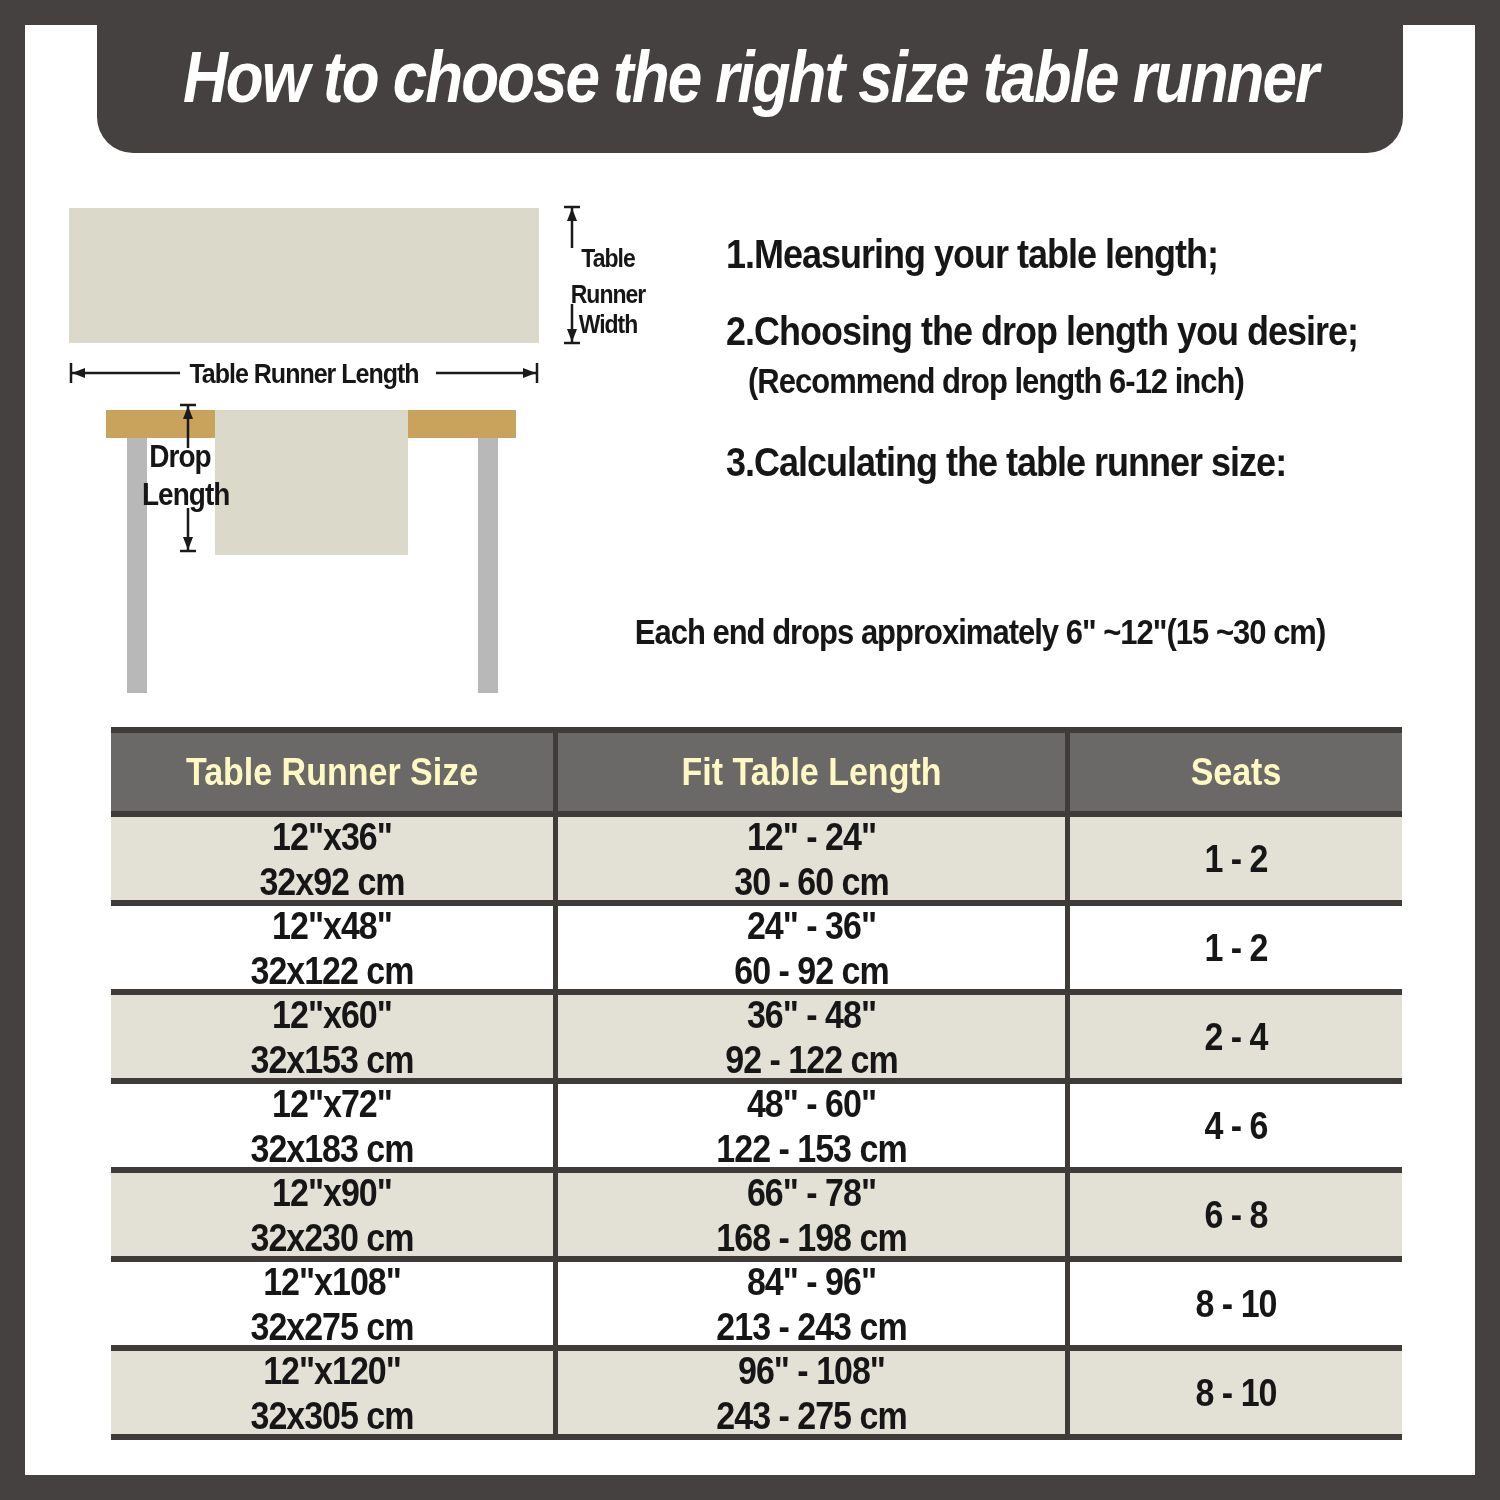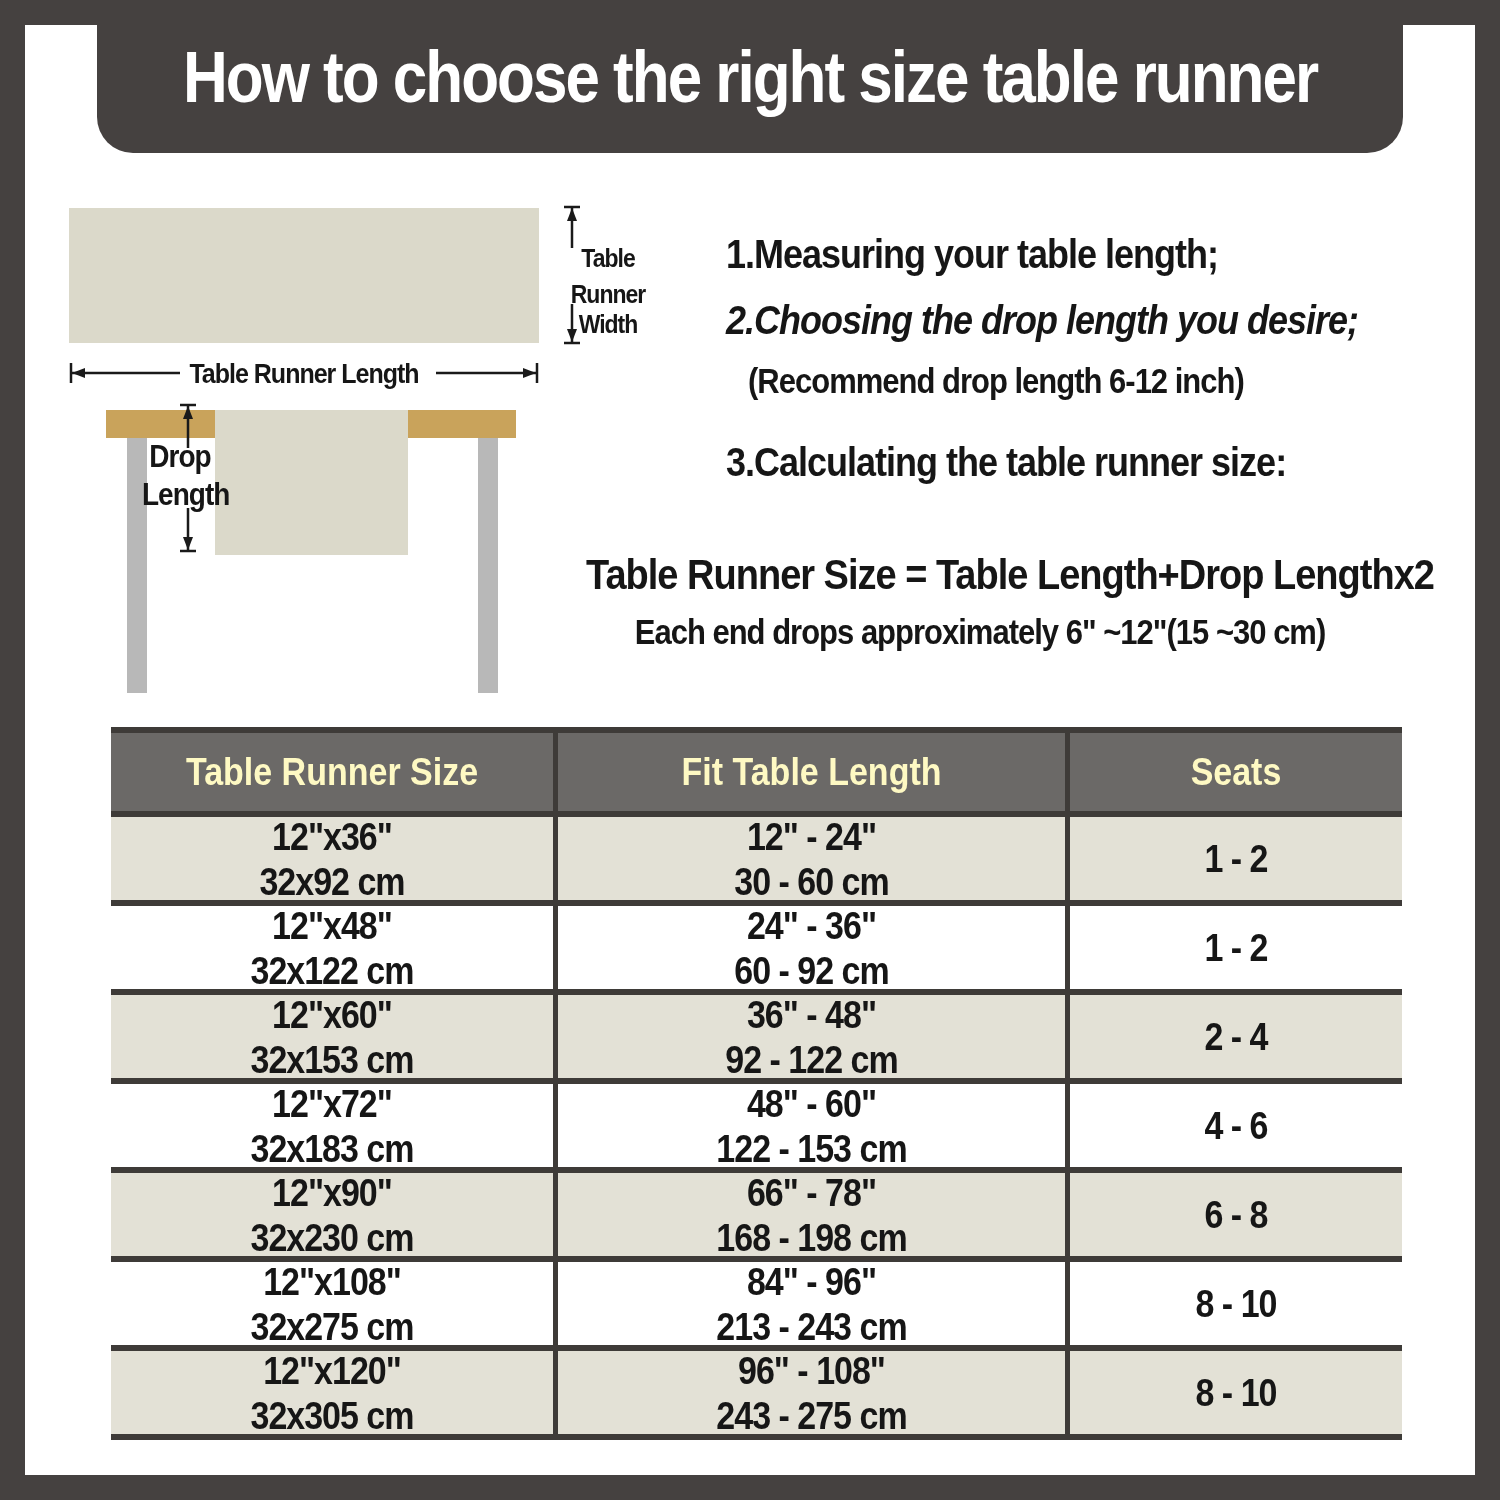--- a/index.html
+++ b/index.html
@@ -8,21 +8,21 @@
   }
   html,body{margin:0;padding:0;}
   body{background:#ffffff;font-family:"Liberation Sans",sans-serif;color:var(--text);}
   .canvas{position:relative;width:1500px;height:1500px;background:#ffffff;overflow:hidden;}
 
   
   .frame{position:absolute;inset:0;border:25px solid var(--dark);pointer-events:none;z-index:5;}
 
   
   .band{position:absolute;left:97px;top:0;width:1306px;height:153px;background:var(--dark);
-        border-radius:0 0 36px 36px;display:flex;align-items:center;justify-content:center;z-index:4;}
+        border-radius:0 0 36px 36px;display:flex;align-items:center;justify-content:center;z-index:4;font-style:italic;}
   .title{display:inline-block;font-weight:bold;font-size:62px;letter-spacing:-2px;color:#ffffff;
          transform:scaleY(1.18);white-space:nowrap;}
 
   
   .nb{display:inline-block;font-weight:bold;letter-spacing:-1px;transform:scaleY(1.12);transform-origin:center;}
 
   
   .runner-rect{position:absolute;left:69px;top:208px;width:470px;height:135px;background:var(--runner);}
   .tabletop{position:absolute;left:106px;top:410px;width:410px;height:28px;background:var(--wood);}
   .leg{position:absolute;top:438px;width:20px;height:255px;background:var(--leg);}
@@ -33,21 +33,21 @@
   .dimsvg line{stroke:var(--ink);stroke-width:2.5;}
   .dimsvg polygon{fill:var(--ink);}
 
   .dim-label{position:absolute;text-align:center;color:var(--text);z-index:2;}
   .width-label{left:542px;top:244px;width:132px;font-size:23px;line-height:32px;}
   .length-label{left:183px;top:358px;width:242px;font-size:25px;line-height:30px;white-space:nowrap;}
   .drop-label{left:142px;top:438px;width:76px;font-size:28px;line-height:38px;}
 
   
   .step{position:absolute;left:712px;white-space:nowrap;font-size:36px;line-height:46px;margin-left:14px;}
-  .s1{top:232px;} .s2{top:298px;font-style:italic;} .s3{top:440px;}
+  .s1{top:232px;} .s2{top:309px;} .s3{top:440px;}
   .note{position:absolute;left:748px;top:362px;white-space:nowrap;font-size:31px;line-height:40px;text-align:right;}
   .formula{position:absolute;left:540px;top:550px;width:940px;text-align:center;font-size:38px;line-height:48px;white-space:nowrap;}
   .dropnote{position:absolute;left:520px;top:612px;width:920px;text-align:center;font-size:31px;line-height:42px;white-space:nowrap;}
 
   
   .sizetable{position:absolute;left:111px;top:727px;width:1291px;border-top:6px solid var(--line);z-index:3;}
   .trow{display:grid;grid-template-columns:442px 512px auto;border-bottom:6px solid var(--line);}
   .trow.head{background:var(--headerbg);color:#fef9c3;}
   .trow.head .cell{height:78px;}
   .cell{display:flex;align-items:center;justify-content:center;text-align:center;height:83px;}
@@ -118,23 +118,20 @@
   </div>
   <div class="step s2">
     <span class="nb">2.Choosing the drop length you desire;</span>
   </div>
   <div class="note">
     <span class="nb">(Recommend drop length 6-12 inch)</span>
   </div>
   <div class="step s3">
     <span class="nb">3.Calculating the table runner size:</span>
   </div>
-  <div class="formula">
-    <span class="nb">Table Runner Size = Table Length+Drop Lengthx2</span>
-  </div>
   <div class="dropnote">
     <span class="nb">Each end drops approximately 6" ~12"(15 ~30 cm)</span>
   </div>
 
   <div class="sizetable">
     <div class="trow head">
       <div class="cell c1">
           <span class="nb">Table Runner Size</span>
         </div>
       <div class="cell c2">

